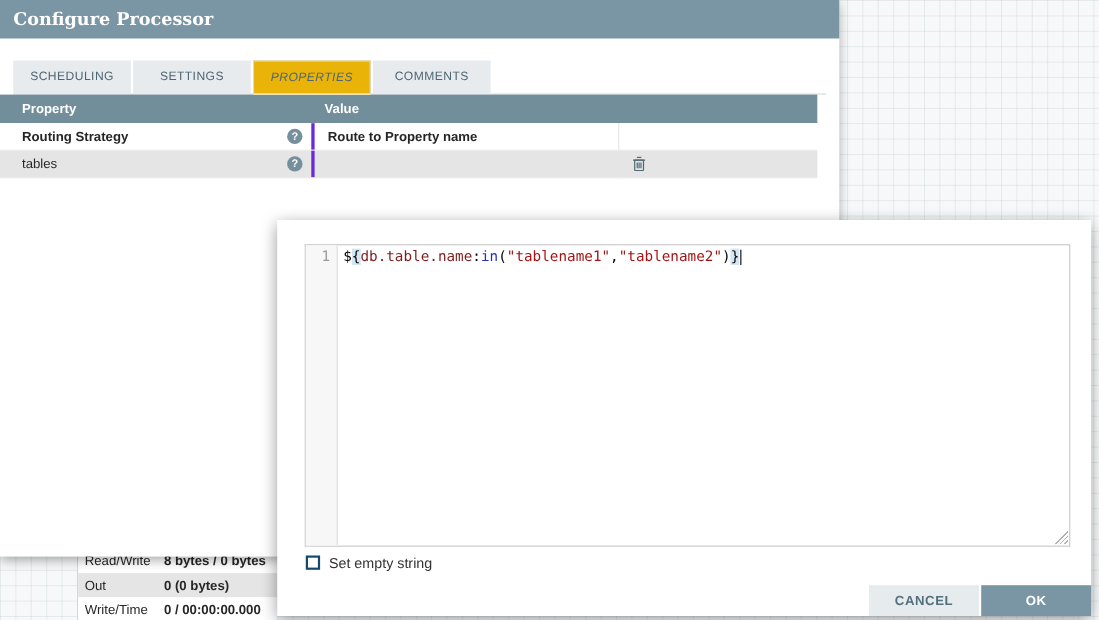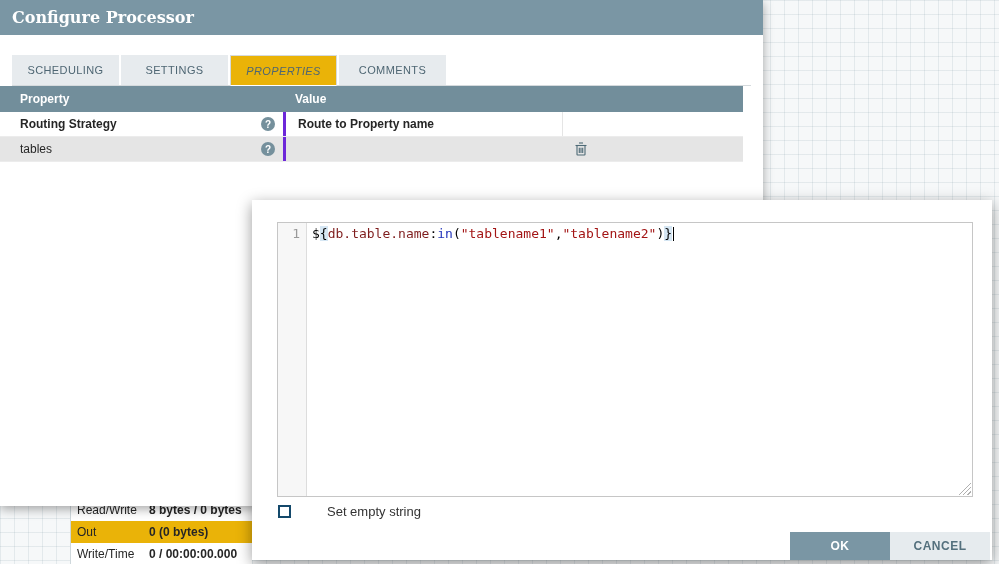--- a/index.html
+++ b/index.html
@@ -24,21 +24,21 @@
 
   
   .proc-stats {
     position: absolute; left: 70px; top: 499px;
     width: 182px; height: 66px;
     overflow: hidden; z-index: 1;
     font-size: 12px; color: #262626;
     border-left: 1px solid #cfd8dc;
   }
   .stat-row { height: 22px; display: flex; align-items: center; padding-left: 6px; background: #fff; white-space: nowrap; }
-  .stat-row.alt { background: #eab308; }
+  .stat-row.alt { background: #e5e5e5; }
   .stat-label { width: 72px; flex: 0 0 72px; }
   .stat-value { font-weight: bold; }
 
   
   .dialog {
     position: absolute; left: 0; top: 0;
     width: 763px; height: 506px;
     background: #fff; z-index: 2;
     box-shadow: 0 3px 10px rgba(0,0,0,0.35);
   }
@@ -127,21 +127,21 @@
     position: absolute; right: 1px; bottom: 1px; width: 13px; height: 13px;
     background-image: repeating-linear-gradient(-45deg, transparent 0 2px, #b0b0b0 2px 3px);
     clip-path: polygon(100% 0, 100% 100%, 0 100%);
     cursor: nwse-resize;
   }
   .empty-row {
     position: absolute; left: 26px; top: 304px;
     display: flex; align-items: center; gap: 8px;
   }
   .checkbox { width: 13px; height: 13px; border: 2px solid #14496b; background: #fff; cursor: pointer; }
-  .empty-label { font-size: 13px; color: #333; margin-left: 28px; }
+  .empty-label { font-size: 13px; color: #333; }
   .btn-row { position: absolute; right: 0; bottom: 0; display: flex; }
   .btn {
     min-width: 100px; height: 28px; line-height: 28px;
     text-align: center; font-size: 12px; font-weight: bold;
     letter-spacing: .5px; cursor: pointer;
   }
   .btn-cancel { background: #e6ebee; color: #54707d; margin-right: 2px; }
   .btn-ok { background: #7a96a4; color: #fff; }
 </style>
 </head>
@@ -227,16 +227,16 @@
     <div class="codeline"><span class="tok-plain">$</span><span class="tok-brace">{</span><span class="tok-attribute">db.table.name</span><span class="tok-plain">:</span><span class="tok-function">in</span><span class="tok-plain">(</span><span class="tok-string">"tablename1"</span><span class="tok-plain">,</span><span class="tok-string">"tablename2"</span><span class="tok-plain">)</span><span class="tok-brace">}</span><span class="caret"></span></div>
     <div class="resize-handle"></div>
   </div>
 
   <div class="empty-row">
     <div class="checkbox"></div>
     <span class="empty-label">Set empty string</span>
   </div>
 
   <div class="btn-row">
+    <div class="btn btn-cancel">CANCEL</div>
     <div class="btn btn-ok">OK</div>
-    <div class="btn btn-cancel">CANCEL</div>
   </div>
 </div>
 
 </body></html>

